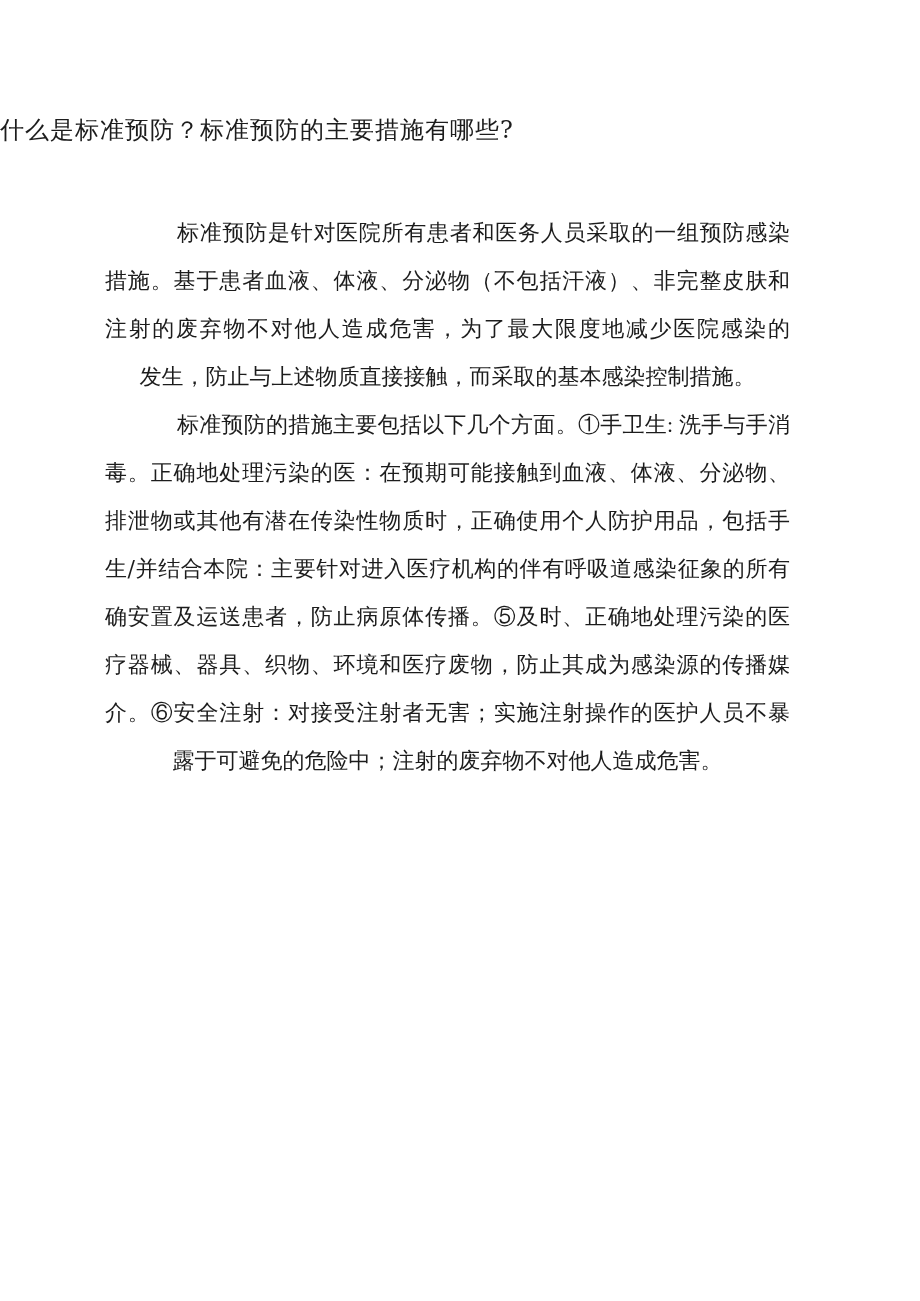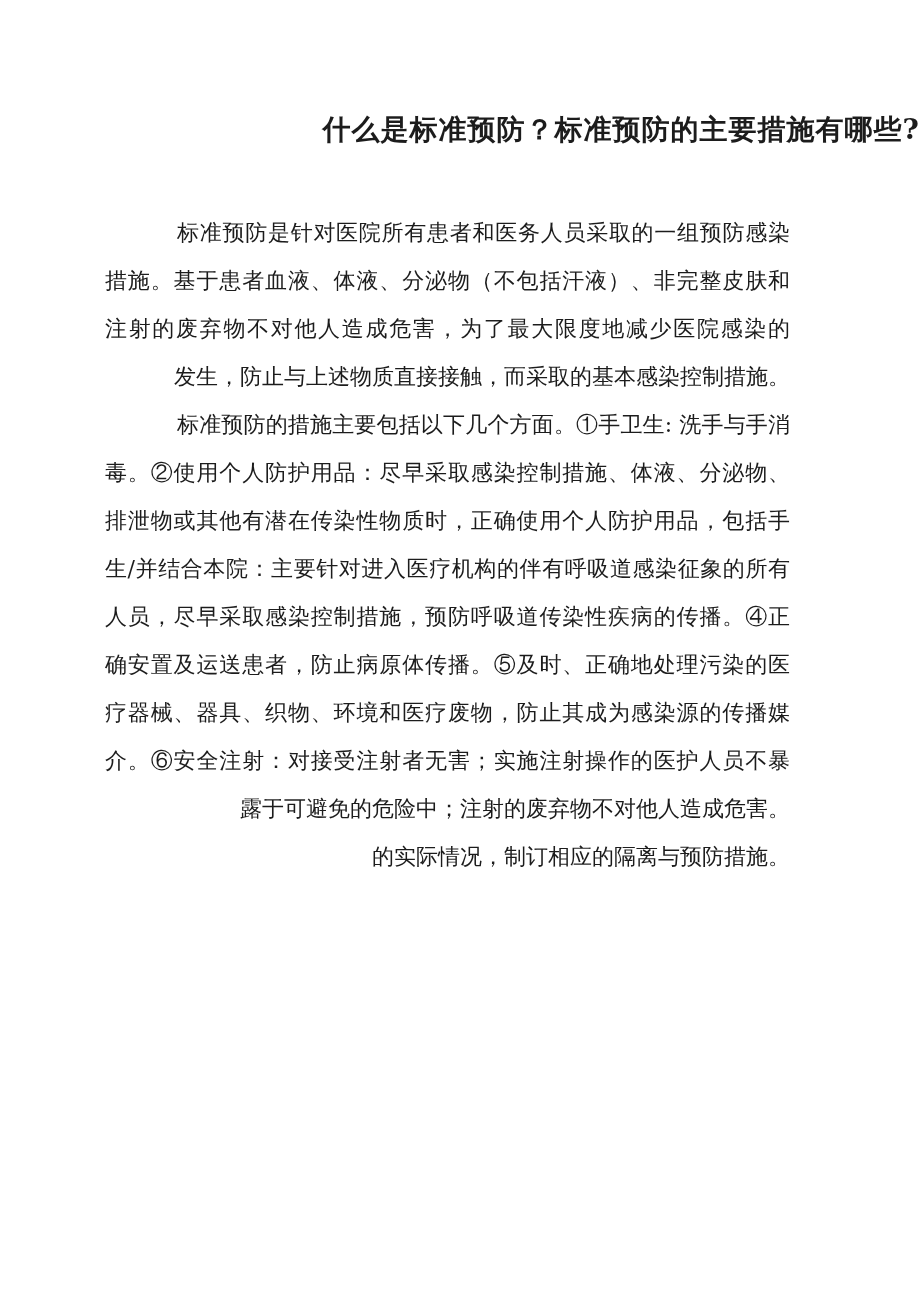--- a/index.html
+++ b/index.html
@@ -11,74 +11,73 @@
     background: #ffffff;
     overflow: hidden;
     font-family: "DejaVu Serif", "Liberation Serif", serif;
     color: #1c1c1c;
   }
   .doc-title {
     position: absolute;
     top: 108px;
     left: 0;
     width: 920px;
-    text-align: right;
-    font-size: 28px;
-    font-weight: 700;
+    text-align: left;
+    font-size: 24px;
+    font-weight: 400;
     letter-spacing: 1px;
     line-height: 44px;
     white-space: nowrap;
   }
   .content {
     position: absolute;
     top: 209px;
     left: 105px;
     width: 685px;
   }
   .line {
     height: 48px;
     line-height: 48px;
     font-size: 22px;
     white-space: nowrap;
-    text-align: right;
+    text-align: center;
   }
   .line.stretch {
     text-align: justify;
     text-align-last: justify;
   }
   .line.indent {
     padding-left: 72px;
+    font-family: Liberation Serif, serif;
   }
 </style>
 </head>
 <body>
 
 <div class="page">
 
   <h1 class="doc-title">什么是标准预防？标准预防的主要措施有哪些?</h1>
 
   <div class="content">
 
     <div class="paragraph">
       <div class="line indent stretch">标准预防是针对医院所有患者和医务人员采取的一组预防感染</div>
       <div class="line stretch">措施。基于患者血液、体液、分泌物（不包括汗液）、非完整皮肤和</div>
       <div class="line stretch">注射的废弃物不对他人造成危害，为了最大限度地减少医院感染的</div>
       <div class="line">发生，防止与上述物质直接接触，而采取的基本感染控制措施。</div>
     </div>
 
     <div class="paragraph">
       <div class="line indent stretch">标准预防的措施主要包括以下几个方面。①手卫生: 洗手与手消</div>
-      <div class="line stretch">毒。②使用个人防护用品：尽早采取感染控制措施、体液、分泌物、</div>
+      <div class="line stretch">毒。正确地处理污染的医：在预期可能接触到血液、体液、分泌物、</div>
       <div class="line stretch">排泄物或其他有潜在传染性物质时，正确使用个人防护用品，包括手</div>
       <div class="line stretch">生/并结合本院：主要针对进入医疗机构的伴有呼吸道感染征象的所有</div>
-      <div class="line stretch">人员，尽早采取感染控制措施，预防呼吸道传染性疾病的传播。④正</div>
       <div class="line stretch">确安置及运送患者，防止病原体传播。⑤及时、正确地处理污染的医</div>
       <div class="line stretch">疗器械、器具、织物、环境和医疗废物，防止其成为感染源的传播媒</div>
       <div class="line stretch">介。⑥安全注射：对接受注射者无害；实施注射操作的医护人员不暴</div>
       <div class="line">露于可避免的危险中；注射的废弃物不对他人造成危害。</div>
     </div>
 
     <div class="paragraph">
-      <div class="line">的实际情况，制订相应的隔离与预防措施。</div>
     </div>
 
   </div>
 </div>
 
 </body></html>

